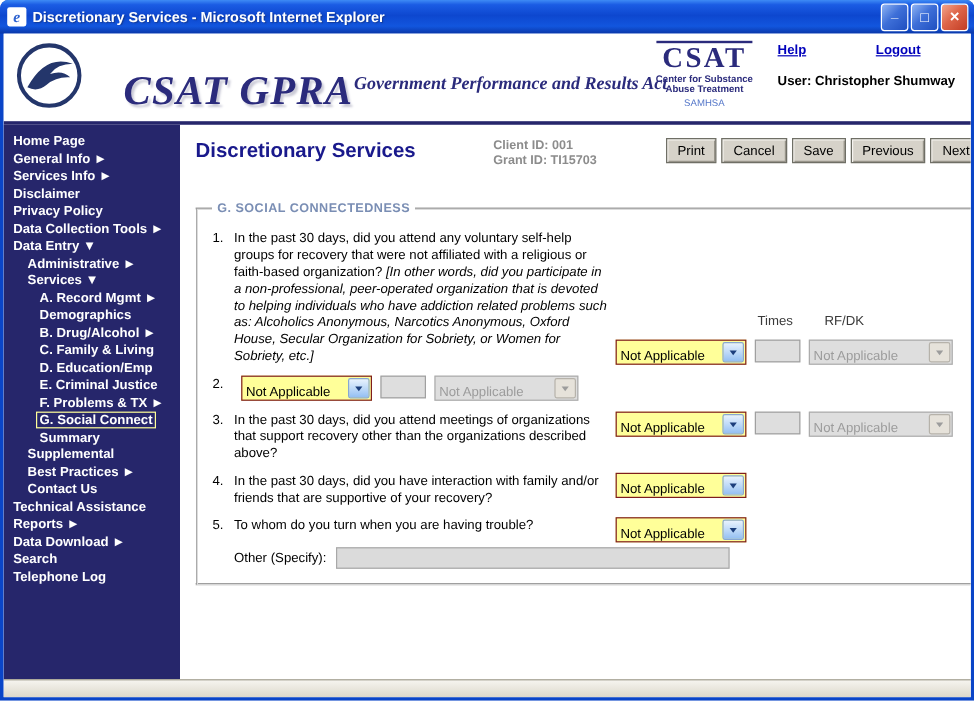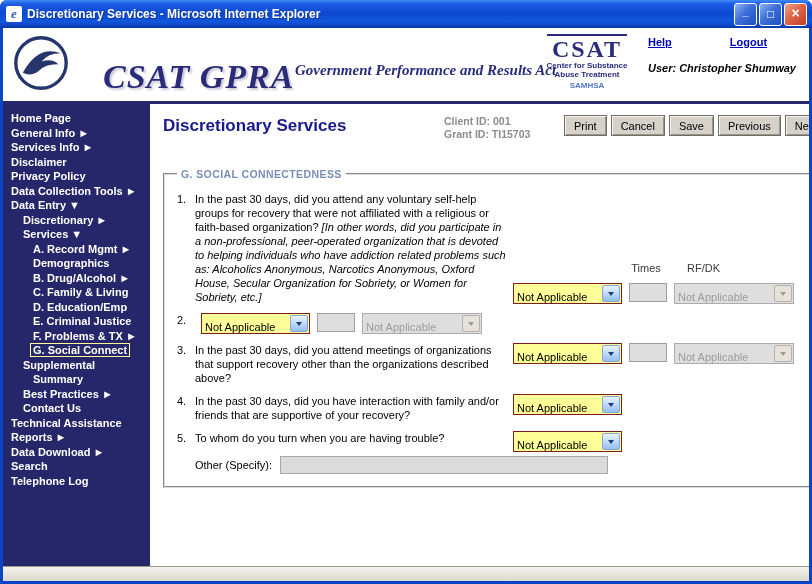--- a/index.html
+++ b/index.html
@@ -22,36 +22,36 @@
   .window-body{flex:1;display:flex;flex-direction:column;margin:0 3px 3px;background:#fff;overflow:hidden;}
   
   .app-header{height:73px;flex:0 0 73px;position:relative;background:#fff;border-bottom:3px solid #26266B;}
   .hhs-logo{position:absolute;left:10px;top:7px;width:56px;height:56px;}
   .brand{position:absolute;left:100px;top:30px;font:bold italic 34px "Liberation Serif",serif;color:#2B2B7C;letter-spacing:1px;text-shadow:2px 2px 2px #C9C9D6;}
   .tagline{position:absolute;left:292px;top:34px;font:bold italic 15px "Liberation Serif",serif;color:#2B2B7C;}
   .csat-seal{position:absolute;left:540px;top:6px;width:88px;text-align:center;color:#2B2B7C;}
   .seal-rule{height:2px;background:#2B2B7C;margin:0 4px 1px 4px;}
   .seal-name{font:bold 24px "Liberation Serif",serif;letter-spacing:2px;line-height:24px;}
   .seal-sub{font-size:8px;font-weight:bold;line-height:9px;}
-  .seal-samhsa{font-size:8px;font-weight:bold;color:#5577C9;margin-top:2px;}
+  .seal-samhsa{font-size:8px;font-weight:normal;color:#5577C9;margin-top:2px;}
   .header-right{position:absolute;left:645px;top:8px;width:162px;}
   .header-links{display:flex;gap:58px;}
   .hlink{font-size:11px;font-weight:bold;color:#0000BB;text-decoration:underline;cursor:pointer;}
-  .user-label{margin-top:14px;font-size:11px;font-weight:bold;color:#000;white-space:nowrap;font-style:italic;}
+  .user-label{margin-top:14px;font-size:11px;font-weight:bold;color:#000;white-space:nowrap;}
   
   .content-row{flex:1;display:flex;overflow:hidden;}
   .sidebar{width:147px;flex:0 0 147px;background:#26266B;padding-top:7px;}
   .sidebar-item{color:#fff;font-size:11px;font-weight:bold;line-height:14.5px;padding-left:8px;white-space:nowrap;cursor:pointer;}
   .sidebar-item.lvl1{padding-left:20px;}
   .sidebar-item.lvl2{padding-left:30px;}
   .sidebar-item.active span{border:1px solid #FFFF99;padding:0 2px;margin-left:-3px;}
   .main{flex:1;background:#fff;padding:10px 10px 0 13px;position:relative;}
   .main-header{display:flex;align-items:flex-start;}
   .page-title{font-size:17px;font-weight:bold;color:#19198C;margin:2px 0 0 0;width:248px;}
-  .ids{font-size:10.5px;font-weight:bold;color:#8C8C8C;line-height:13px;margin-top:1px;width:120px;margin-left:33px;}
+  .ids{font-size:10.5px;font-weight:bold;color:#8C8C8C;line-height:13px;margin-top:1px;width:120px;}
   .toolbar{margin-left:auto;display:flex;gap:4px;margin-top:1px;}
   .btn{height:21px;padding:0 9px;font-size:11px;color:#000;background:#D6D2C9;border:1px solid #6F6F66;cursor:pointer;
     box-shadow:inset 1px 1px 0 #F5F3EF, inset -1px -1px 0 #98948A;display:flex;align-items:center;white-space:nowrap;}
   
   fieldset.section{margin:27px 3px 0 0;width:629px;border:2px groove #DCDCDC;padding:12px 8px 12px 10px;}
   legend.section-legend{font-size:10.5px;font-weight:bold;color:#7A8EB4;letter-spacing:.4px;padding:0 4px;margin-left:2px;}
   .q-row{display:flex;margin-bottom:9px;}
   .q-num{width:18px;flex:0 0 18px;font-size:11px;line-height:14px;padding-left:2px;}
   .q-text{width:312px;flex:0 0 312px;font-size:11px;line-height:14px;color:#000;}
   .q-text em{font-style:italic;}
@@ -130,32 +130,32 @@
     <div class="content-row">
 
       <div class="sidebar">
         <div class="sidebar-item">Home Page</div>
         <div class="sidebar-item">General Info ►</div>
         <div class="sidebar-item">Services Info ►</div>
         <div class="sidebar-item">Disclaimer</div>
         <div class="sidebar-item">Privacy Policy</div>
         <div class="sidebar-item">Data Collection Tools ►</div>
         <div class="sidebar-item">Data Entry ▼</div>
-        <div class="sidebar-item lvl1">Discretionary ►</div>
+        <div class="sidebar-item lvl1">Administrative ►</div>
         <div class="sidebar-item lvl1">Services ▼</div>
         <div class="sidebar-item lvl2">A. Record Mgmt ►</div>
         <div class="sidebar-item lvl2">Demographics</div>
         <div class="sidebar-item lvl2">B. Drug/Alcohol ►</div>
         <div class="sidebar-item lvl2">C. Family &amp; Living</div>
         <div class="sidebar-item lvl2">D. Education/Emp</div>
         <div class="sidebar-item lvl2">E. Criminal Justice</div>
         <div class="sidebar-item lvl2">F. Problems &amp; TX ►</div>
         <div class="sidebar-item lvl2 active"><span>G. Social Connect</span></div>
+        <div class="sidebar-item lvl2">Summary</div>
         <div class="sidebar-item lvl1">Supplemental</div>
-        <div class="sidebar-item lvl2">Summary</div>
         <div class="sidebar-item lvl1">Best Practices ►</div>
         <div class="sidebar-item lvl1">Contact Us</div>
         <div class="sidebar-item">Technical Assistance</div>
         <div class="sidebar-item">Reports ►</div>
         <div class="sidebar-item">Data Download ►</div>
         <div class="sidebar-item">Search</div>
         <div class="sidebar-item">Telephone Log</div>
       </div>
 
       <div class="main">

